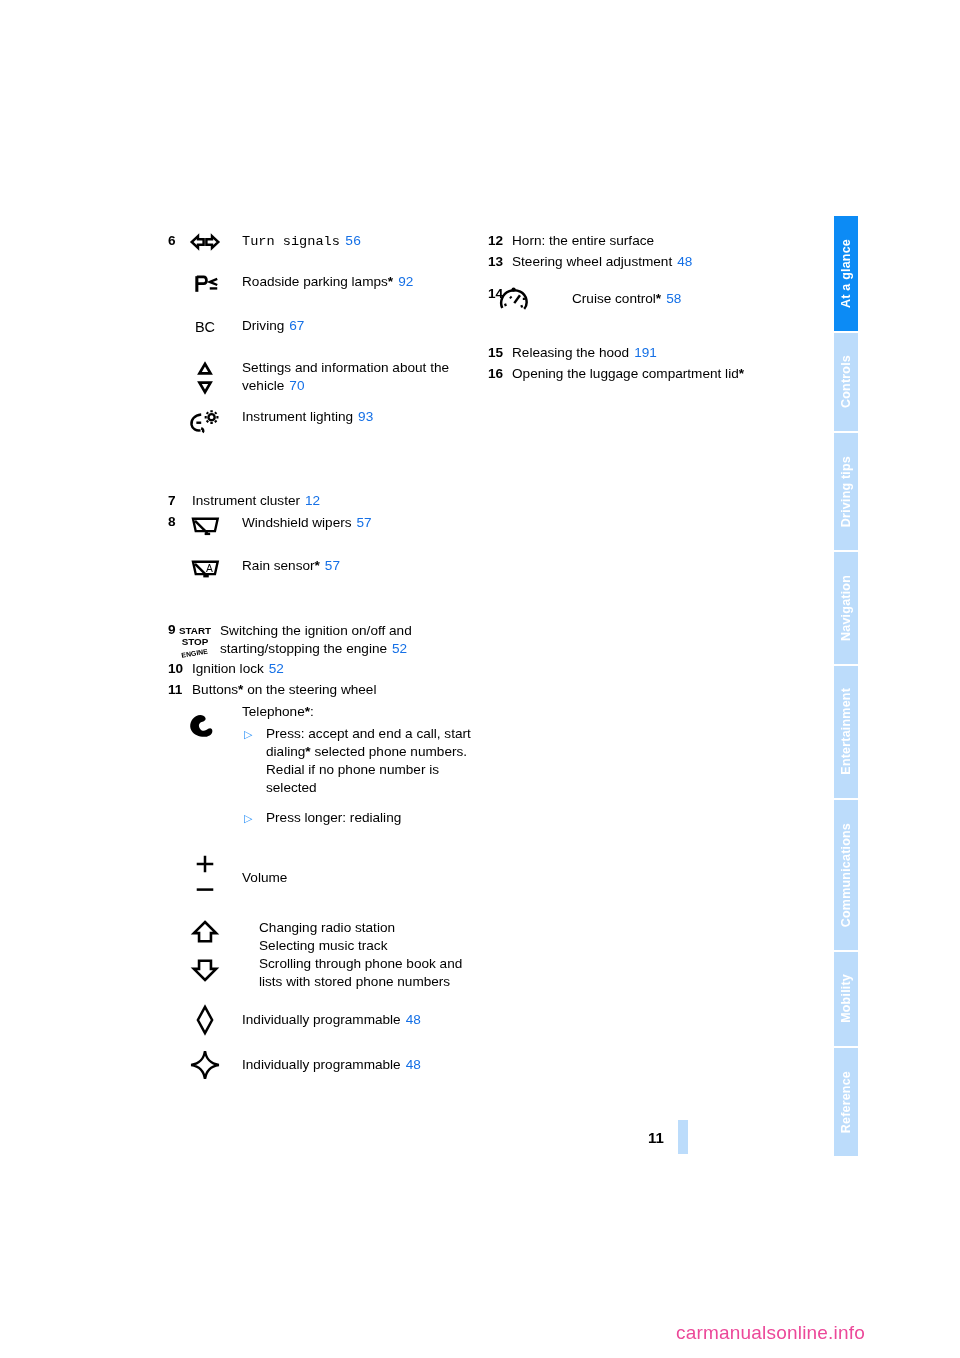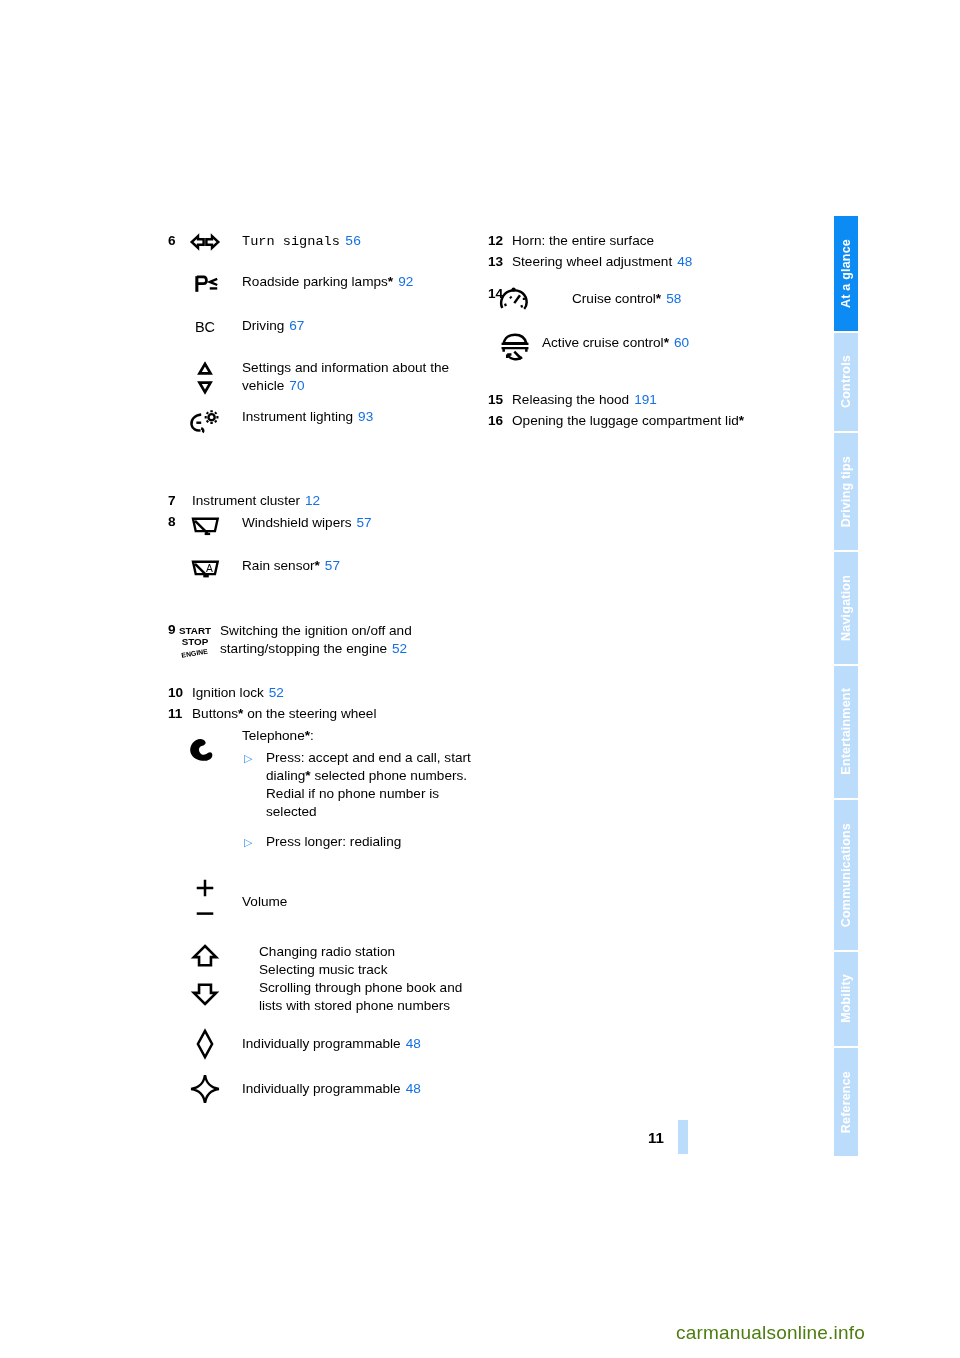--- a/index.html
+++ b/index.html
@@ -152,21 +152,21 @@
     background: #bcdcfb;
     margin-left: 14px;
   }
 
   
   #watermark {
     position: absolute;
     left: 676px;
     top: 1322px;
     font-size: 19px;
-    color: #4d7c0f;
+    color: #ec4899;
     letter-spacing: .2px;
     white-space: nowrap;
   }
 
   svg { display: block; }
   .ic { stroke: #000; fill: none; stroke-width: 7; }
 </style>
 </head>
 <body>
 
@@ -319,21 +319,21 @@
               <text x="60" y="62" text-anchor="middle" font-family="Liberation Sans, sans-serif" font-weight="bold" font-size="27" fill="#000">STOP</text>
               <text x="60" y="92" text-anchor="middle" font-family="Liberation Sans, sans-serif" font-weight="bold" font-size="19" fill="#000" transform="rotate(-9 60 92)">ENGINE</text>
             </svg>
           </div>
           <div class="label-cell" style="padding-left:2px;">
             <span>Switching the ignition on/off and starting/stopping the engine</span><span class="pg">52</span>
           </div>
         </div>
       </div>
 
-      <div class="num-row" style="margin-top:24px;">
+      <div class="num-row" style="">
         <span class="num">10</span>
         <span class="num-text">
           <span>Ignition lock</span><span class="pg">52</span>
         </span>
       </div>
 
       <div class="num-row" style="margin-bottom:2px;">
         <span class="num">11</span>
         <span class="num-text">
           <span>Buttons</span><span class="star">*</span><span> on the steering wheel</span>
@@ -442,35 +442,20 @@
               <path class="ic" stroke-width="6" d="M46 48 L62 26"></path>
               <circle cx="44" cy="10" r="6" fill="#000"></circle>
               <path class="ic" stroke-width="5" d="M18 54 L24 52 M34 30 L38 34 M64 58 L70 56 M70 36 L76 36"></path>
             </svg>
           </div>
           <div class="label-cell" style="padding-top:5px;margin-left:30px;">
             <span>Cruise control</span><span class="star">*</span><span class="pg">58</span>
           </div>
         </div>
 
-        <div class="icon-row" style="margin-top:12px;">
-          <div class="icon-cell rightcol" style="flex:0 0 54px;width:54px;">
-            <svg width="34" height="34" viewBox="0 0 96 96" aria-hidden="true">
-              <path class="ic" stroke-width="6" d="M16 40 C20 24 30 16 48 16 C66 16 76 24 80 40 Z"></path>
-              <path class="ic" stroke-width="6" d="M10 42 L86 42 M10 54 L86 54"></path>
-              <path class="ic" stroke-width="6" d="M16 54 L16 64 M80 54 L80 64"></path>
-              <path class="ic" stroke-width="6" d="M26 72 C34 86 54 90 68 80"></path>
-              <path class="ic" stroke-width="6" d="M46 64 L66 84"></path>
-              <path class="ic" stroke-width="6" d="M26 72 L26 82 M26 72 L38 72"></path>
-            </svg>
-          </div>
-          <div class="label-cell" style="padding-top:6px;">
-            <span>Active cruise control</span><span class="star">*</span><span class="pg">60</span>
-          </div>
-        </div>
       </div>
 
       <div class="num-row" style="margin-top:28px;">
         <span class="num">15</span>
         <span class="num-text">
           <span>Releasing the hood</span><span class="pg">191</span>
         </span>
       </div>
 
       <div class="num-row">

